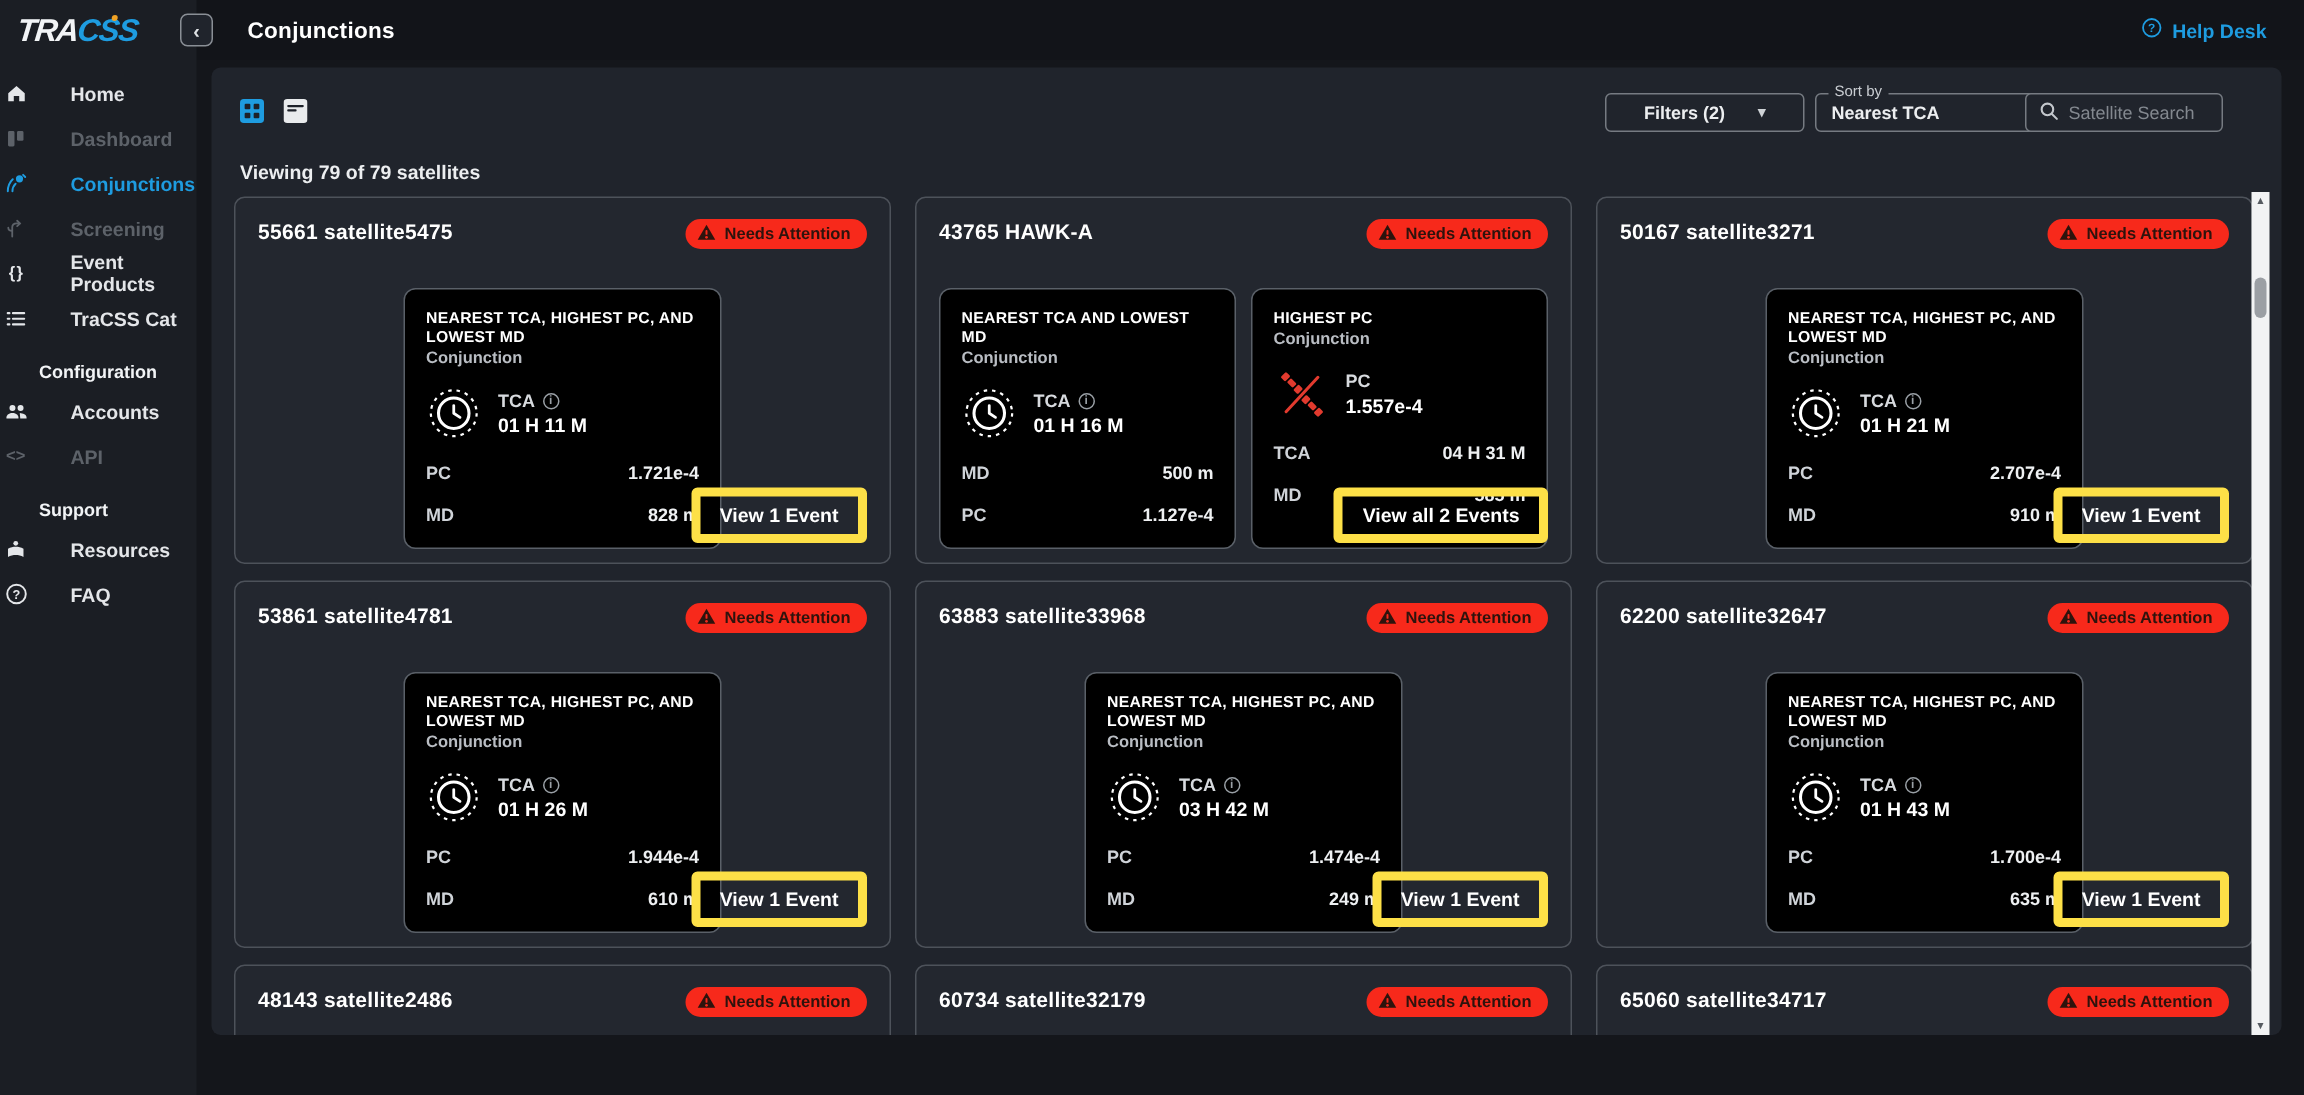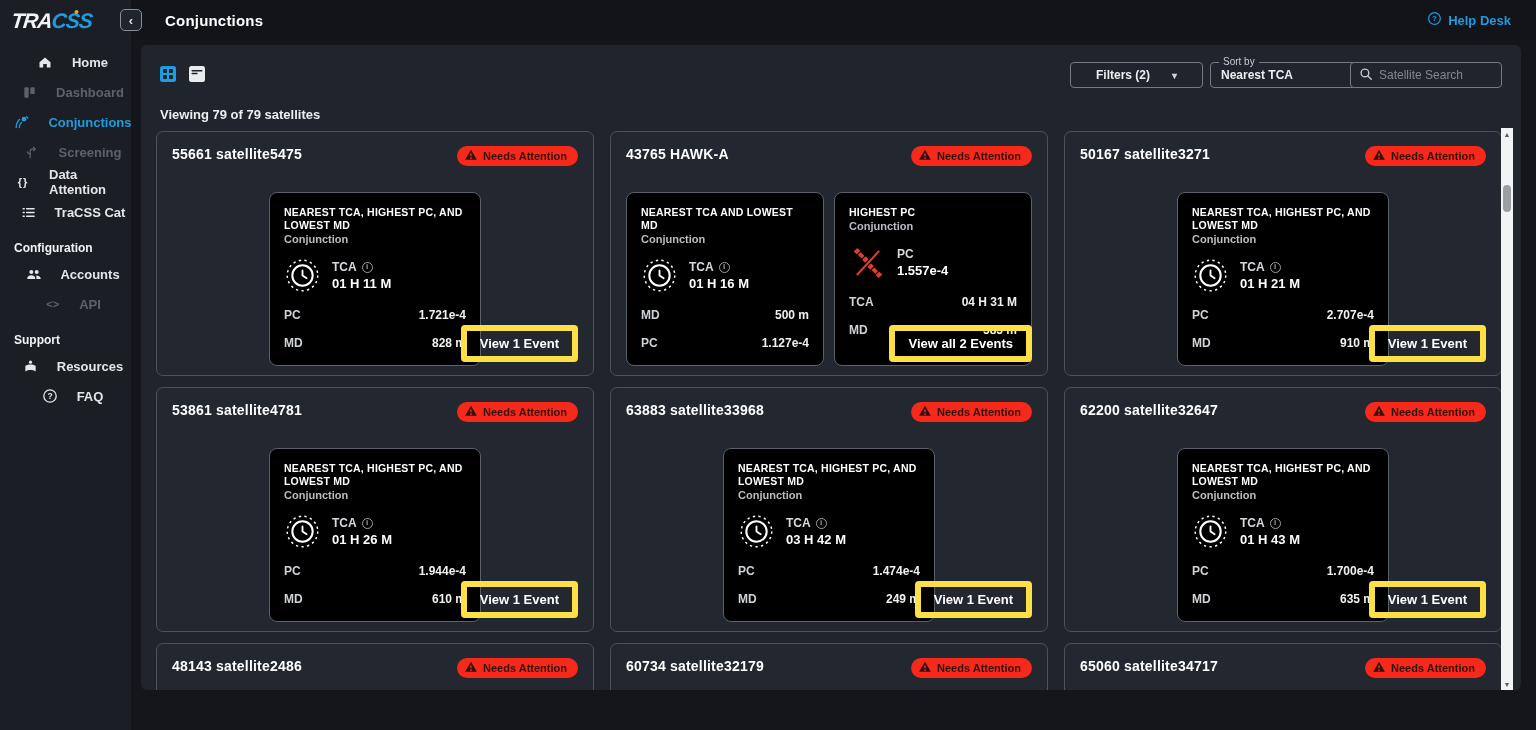--- a/index.html
+++ b/index.html
@@ -13,38 +13,38 @@
   .topbar-title { font-size:15px; font-weight:700; color:#fff; margin-left:34px; letter-spacing:.2px; }
   .help-link { position:absolute; right:25px; top:0; height:40px; display:flex; align-items:center; gap:6px; color:#1e9ce0; font-size:13px; font-weight:700; cursor:pointer; }
   .collapse-btn { position:absolute; left:120px; top:9px; width:22px; height:22px; border:1px solid #8a8f96; border-radius:5px; background:#20242c; color:#dfe2e5; font-size:13px; font-weight:700; display:flex; align-items:center; justify-content:center; z-index:6; cursor:pointer; }
   
   .sidebar { position:absolute; left:0; top:0; width:131px; height:730px; background:#1b1e24; z-index:5; }
   .logo { padding:9px 0 0 12px; font-size:21px; font-weight:900; font-style:italic; letter-spacing:-1px; transform:skewX(-6deg); position:relative; }
   .logo .p1 { color:#f2f4f6; }
   .logo .p2 { color:#1e9ce0; }
   .logo-dot { position:absolute; top:10px; left:74px; width:4px; height:4px; border-radius:50%; background:#f0a224; }
   .nav { margin-top:14px; }
-  .nav-item { display:flex; align-items:center; gap:18px; height:30px; padding-left:14px; font-size:13px; font-weight:600; color:#e4e6e9; cursor:pointer;justify-content:center; }
+  .nav-item { display:flex; align-items:center; gap:28px; height:30px; padding-left:2px; font-size:13px; font-weight:600; color:#e4e6e9; cursor:pointer; }
   .nav-item .ic { width:17px; height:17px; display:flex; align-items:center; justify-content:center; flex:0 0 17px; }
   .nav-item.active { color:#1e9ce0; }
   .nav-item.disabled { color:#5d6269; cursor:default; }
-  .nav-section { padding-left:14px; margin:14px 0 4px; font-size:12px; font-weight:700; color:#f2f4f6; }
+  .nav-section { padding-left:26px; margin:14px 0 4px; font-size:12px; font-weight:700; color:#f2f4f6; }
   .txt-ic { font-size:11px; font-weight:700; letter-spacing:0; }
   
   .panel { position:absolute; left:141px; top:45px; width:1380px; height:645px; background:#20242c; border-radius:6px; overflow:hidden; }
   .view-toggles { position:absolute; left:19px; top:21px; display:flex; gap:13px; }
   .view-toggles .vt { width:16px; height:16px; cursor:pointer; }
   .viewing { position:absolute; left:19px; top:62px; font-size:13px; font-weight:700; color:#eceef0; }
   
   .ctrl { position:absolute; top:17px; height:26px; border:1px solid #767b82; border-radius:4px; background:#20242c; display:flex; align-items:center; font-size:12px; color:#eceef0; }
   .ctrl-filters { left:929px; width:133px; padding:0 25px; justify-content:space-between; font-weight:600; cursor:pointer; }
   .ctrl-sort { left:1069px; width:159px; padding:0 10px; justify-content:space-between; font-weight:700; cursor:pointer; }
   .ctrl-sort .legend { position:absolute; top:-7px; left:8px; font-size:10px; font-weight:400; color:#c9cdd2; background:#20242c; padding:0 4px; }
   .caret { color:#cfd3d7; font-size:10px; }
-  .ctrl-search { left:1209px; width:152px; padding:0 8px; gap:6px; }
+  .ctrl-search { left:1209px; width:132px; padding:0 8px; gap:6px; }
   .ctrl-search input { background:transparent; border:0; outline:0; color:#eceef0; font-size:12px; width:120px; font-family:"Liberation Sans", sans-serif; }
   .ctrl-search input::placeholder { color:#83888f; }
   
   .cards-grid { position:absolute; left:15px; top:86px; width:1346px; display:grid; grid-template-columns:repeat(3,1fr); gap:11px 16px; grid-auto-rows:245px; }
   .card { background:#23272f; border:1px solid #4d525a; border-radius:7px; padding:14px 15px; position:relative; }
   .card-head { display:flex; align-items:flex-start; justify-content:space-between; }
   .card-title { font-size:14px; font-weight:700; color:#fff; letter-spacing:.2px;text-align:right; }
   .badge { display:flex; align-items:center; gap:5px; background:#f7291b; border-radius:11px; height:20px; padding:0 11px 0 7px; font-size:11px; font-weight:700; color:#2e130d; flex:0 0 auto; }
   .conj-panels { display:flex; justify-content:center; gap:10px; margin-top:26px; }
   .conj-panel { width:212px; border:1px solid #5a6068; border-radius:8px; padding:13px 14px 15px; background:#000000; }
@@ -108,21 +108,21 @@
           <svg width="15" height="15" viewBox="0 0 16 16" fill="none" stroke="currentColor" stroke-width="1.3" stroke-linecap="round">
             <path d="M5.5 13.5V7c0-2 1.5-2.8 3.2-2.8h2"></path>
             <path d="M9 2.3l2 1.9-2 1.9"></path>
             <path d="M5.5 9.5c-1.5 0-2.8-.6-2.8-2.2"></path>
           </svg>
         </span>
       <span>Screening</span>
     </div>
     <div class="nav-item">
       <span class="ic txt-ic">{ }</span>
-      <span>Data Attention</span>
+      <span>Event Products</span>
     </div>
     <div class="nav-item">
       <span class="ic">
           <svg width="15" height="15" viewBox="0 0 16 16" stroke="currentColor" stroke-width="1.5" stroke-linecap="round">
             <path d="M6 4h8M6 8h8M6 12h8"></path>
             <path d="M2.3 4h1.2M2.3 8h1.2M2.3 12h1.2"></path>
           </svg>
         </span>
       <span>TraCSS Cat</span>
     </div>

